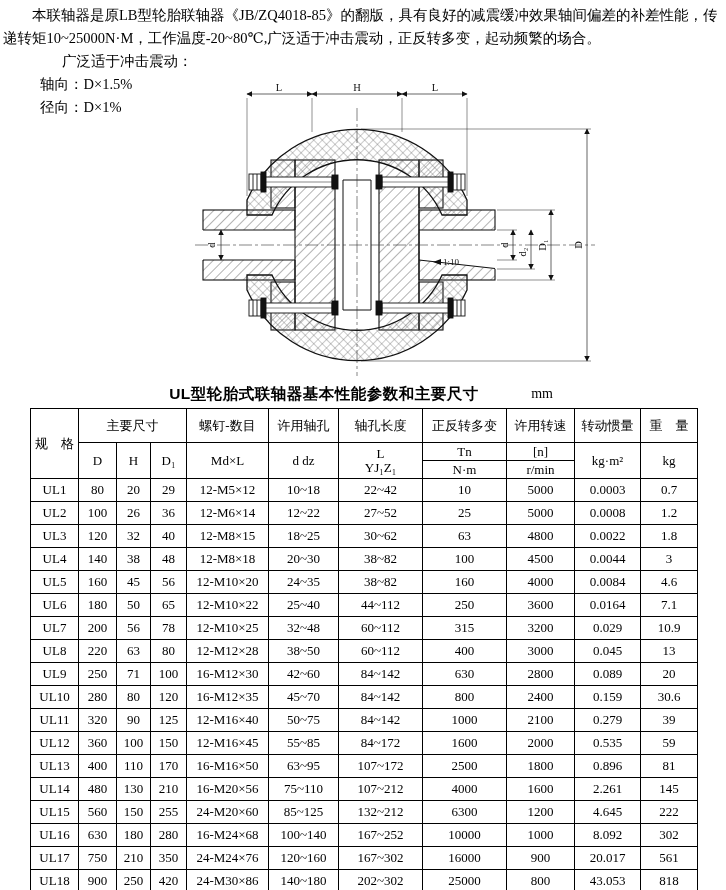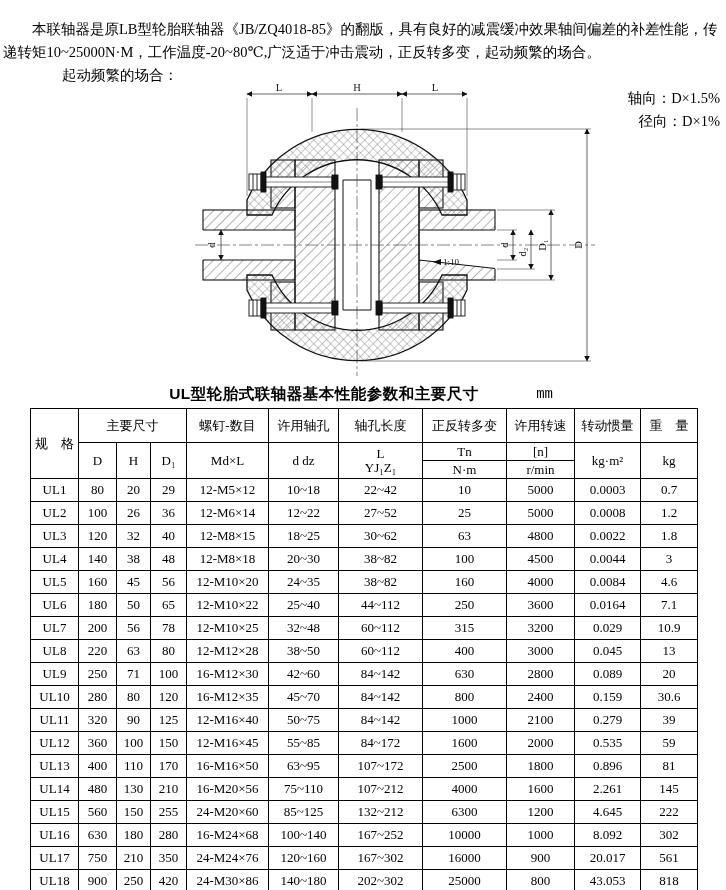--- a/index.html
+++ b/index.html
@@ -2,31 +2,31 @@
 <html><head>
 <meta charset="utf-8">
 <style>
   html,body{margin:0;padding:0;}
   body{
     width:726px;height:890px;background:#ffffff;color:#000;
     font-family:"Liberation Serif","DejaVu Serif",serif;
     position:relative;overflow:hidden;
   }
   
-  .intro{padding:18px 6px 0 3px;font-size:14.5px;line-height:23px;}
+  .intro{padding:4px 6px 0 3px;font-size:14.5px;line-height:23px;}
   .intro p{margin:0;}
   .p1{text-indent:2em;}
   .p2{margin-left:59px !important;}
-  .spec-line{margin-left:37px !important;text-align:right;}
+  .spec-line{margin-left:37px !important;}
   
   .drawing{position:absolute;left:195px;top:80px;width:531px;height:302px;}
   
   .tbl-title-wrap{position:absolute;top:384px;left:0;width:648px;height:22px;text-align:center;}
   .tbl-title{font-family:"Liberation Sans","DejaVu Sans",sans-serif;font-size:15.5px;font-weight:600;letter-spacing:.5px;}
-  .tbl-unit{position:absolute;right:95px;top:2px;font-size:14px;font-family:Liberation Mono, monospace;}
+  .tbl-unit{position:absolute;right:95px;top:2px;font-size:14px;font-family:Liberation Serif, serif;}
   
   table.spec{
     position:absolute;left:30px;top:408px;width:667px;
     border-collapse:collapse;table-layout:fixed;
     font-size:13px;border:1.6px solid #000;
   }
   table.spec th,table.spec td{
     border:1px solid #000;text-align:center;vertical-align:middle;
     padding:0 1px;font-weight:normal;white-space:nowrap;overflow:hidden;
   }
@@ -34,21 +34,21 @@
   thead tr.r2 th{height:17px;}
   thead tr.r3 th{height:17px;margin-top:8px;}
   tbody td{height:22px;}
   .two-line{line-height:14px;}
 </style>
 </head>
 <body>
 
 <div class="intro">
   <p class="p1">本联轴器是原LB型轮胎联轴器《JB/ZQ4018-85》的翻版，具有良好的减震缓冲效果轴间偏差的补差性能，传递转矩10~25000N·M，工作温度-20~80℃,广泛适于冲击震动，正反转多变，起动频繁的场合。</p>
-  <p class="p2">起动频繁的场合：</p>
+  <p class="p2">广泛适于冲击震动：</p>
   <p class="spec-line">轴向：D×1.5%</p>
   <p class="spec-line">径向：D×1%</p>
 </div>
 
 <svg class="drawing" viewBox="0 0 531 302">
   <defs>
     <pattern id="h" width="7" height="7" patternUnits="userSpaceOnUse" patternTransform="rotate(45)">
       <line x1="0" y1="0" x2="0" y2="7" stroke="#555" stroke-width="0.9"></line>
     </pattern>
     <pattern id="xh" width="6" height="6" patternUnits="userSpaceOnUse" patternTransform="rotate(45)">

